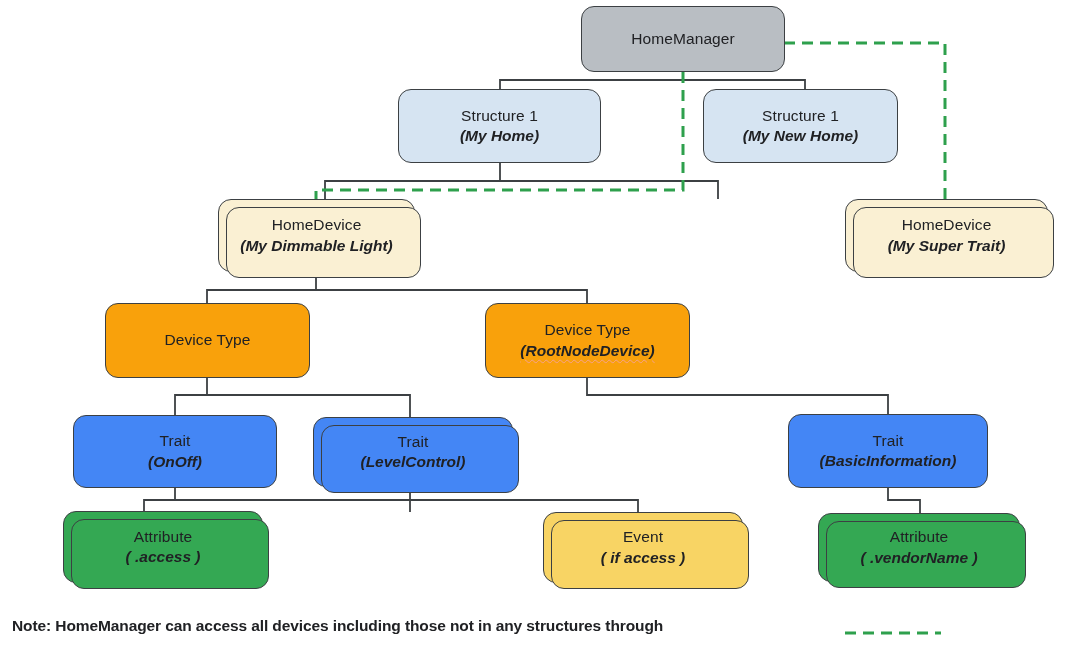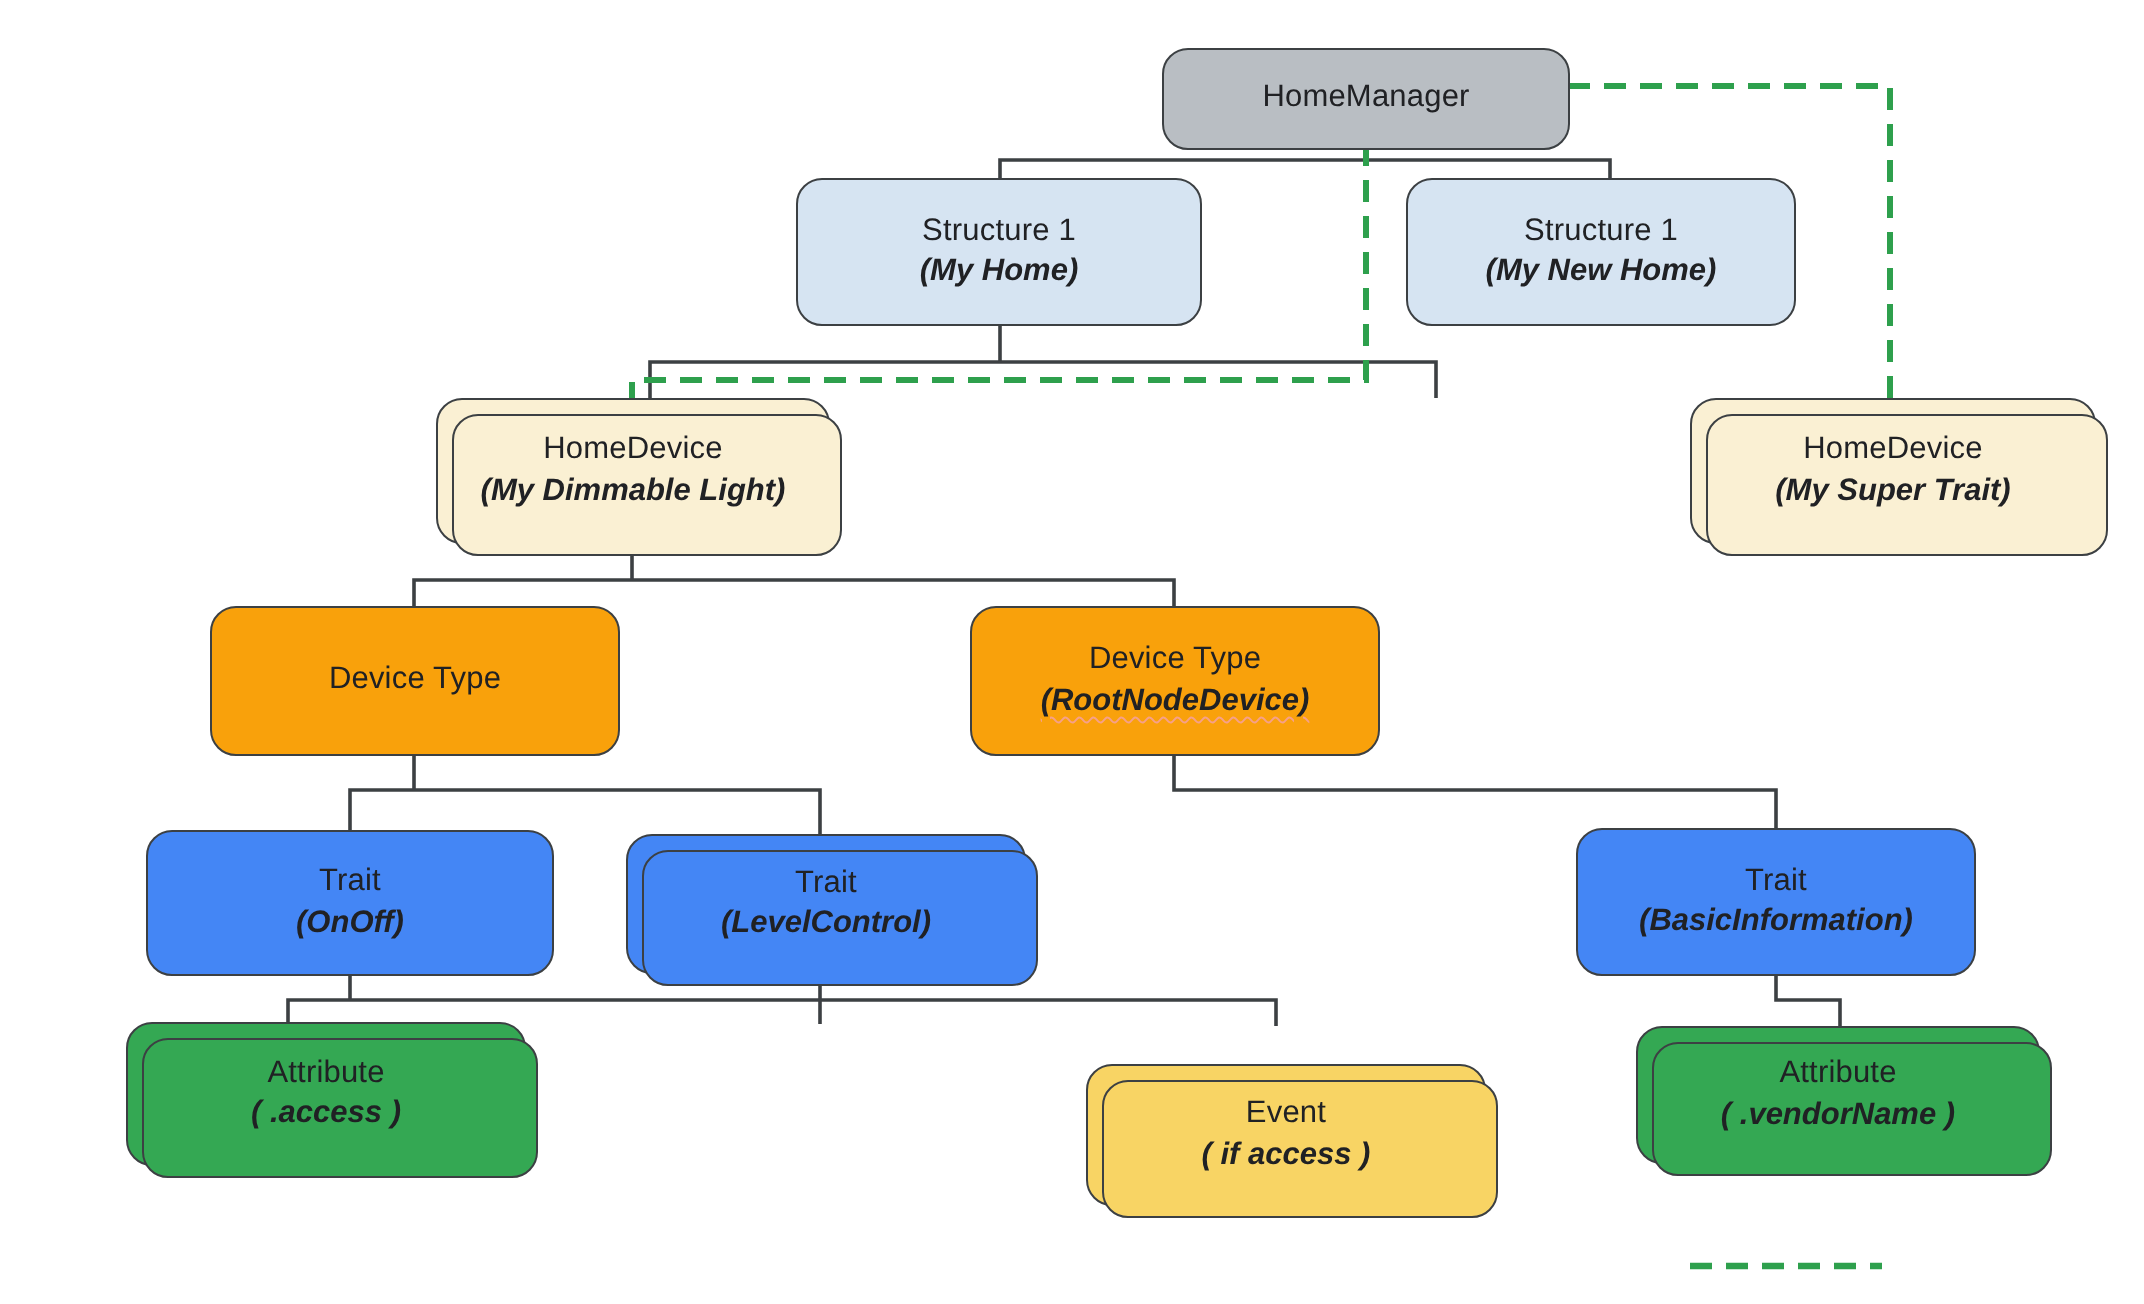--- a/index.html
+++ b/index.html
@@ -50,21 +50,21 @@
       <path d="M587,378 V395 H888 V414"></path>
       <path d="M175,488 V500 M144,512 V500 H638 V513 M410,487 V512"></path>
       <path d="M888,488 V500 H920 V514"></path>
     </g>
     <g fill="none" stroke="var(--c-dash)" stroke-width="3" stroke-dasharray="11 7">
       <path d="M784,43 H945 V199"></path>
       <path d="M683,72 V190 H316 V199"></path>
     </g>
   </svg>
 
-  <div class="node" style="left:581px;top:24px;width:204px;height:51px;--fill:var(--c-gray)">
+  <div class="node" style="left:581px;top:6px;width:204px;height:66px;--fill:var(--c-gray)">
     <div class="title">HomeManager</div>
   </div>
 
   <div class="node" style="left:398px;top:89px;width:203px;height:74px;--fill:var(--c-lightblue)">
     <div class="title">Structure 1</div>
     <div class="subtitle">(My Home)</div>
   </div>
 
   <div class="node" style="left:703px;top:89px;width:195px;height:74px;--fill:var(--c-lightblue)">
     <div class="title">Structure 1</div>
@@ -105,28 +105,29 @@
     <div class="title">Trait</div>
     <div class="subtitle">(BasicInformation)</div>
   </div>
 
   <div class="node stacked" style="left:63px;top:511px;width:200px;height:72px;--fill:var(--c-green)">
     <div class="title">Attribute</div>
     <div class="subtitle">( .access )</div>
   </div>
 
 
-  <div class="node stacked" style="left:543px;top:532px;width:200px;height:71px;--fill:var(--c-yellow)">
+  <div class="node stacked" style="left:543px;top:512px;width:200px;height:71px;--fill:var(--c-yellow)">
     <div class="title">Event</div>
     <div class="subtitle">( if access )</div>
   </div>
 
   <div class="node stacked" style="left:818px;top:513px;width:202px;height:69px;--fill:var(--c-green)">
     <div class="title">Attribute</div>
     <div class="subtitle">( .vendorName )</div>
   </div>
 
+  <div class="note">Note: HomeManager can access all devices including those not in any structures through</div>
 
   <svg class="legend-dash" width="100" height="10" viewBox="0 0 100 10">
     <path d="M2,5 H98" fill="none" stroke="var(--c-dash)" stroke-width="3.2" stroke-dasharray="11 7"></path>
   </svg>
 
 </div>
 
 </body></html>

